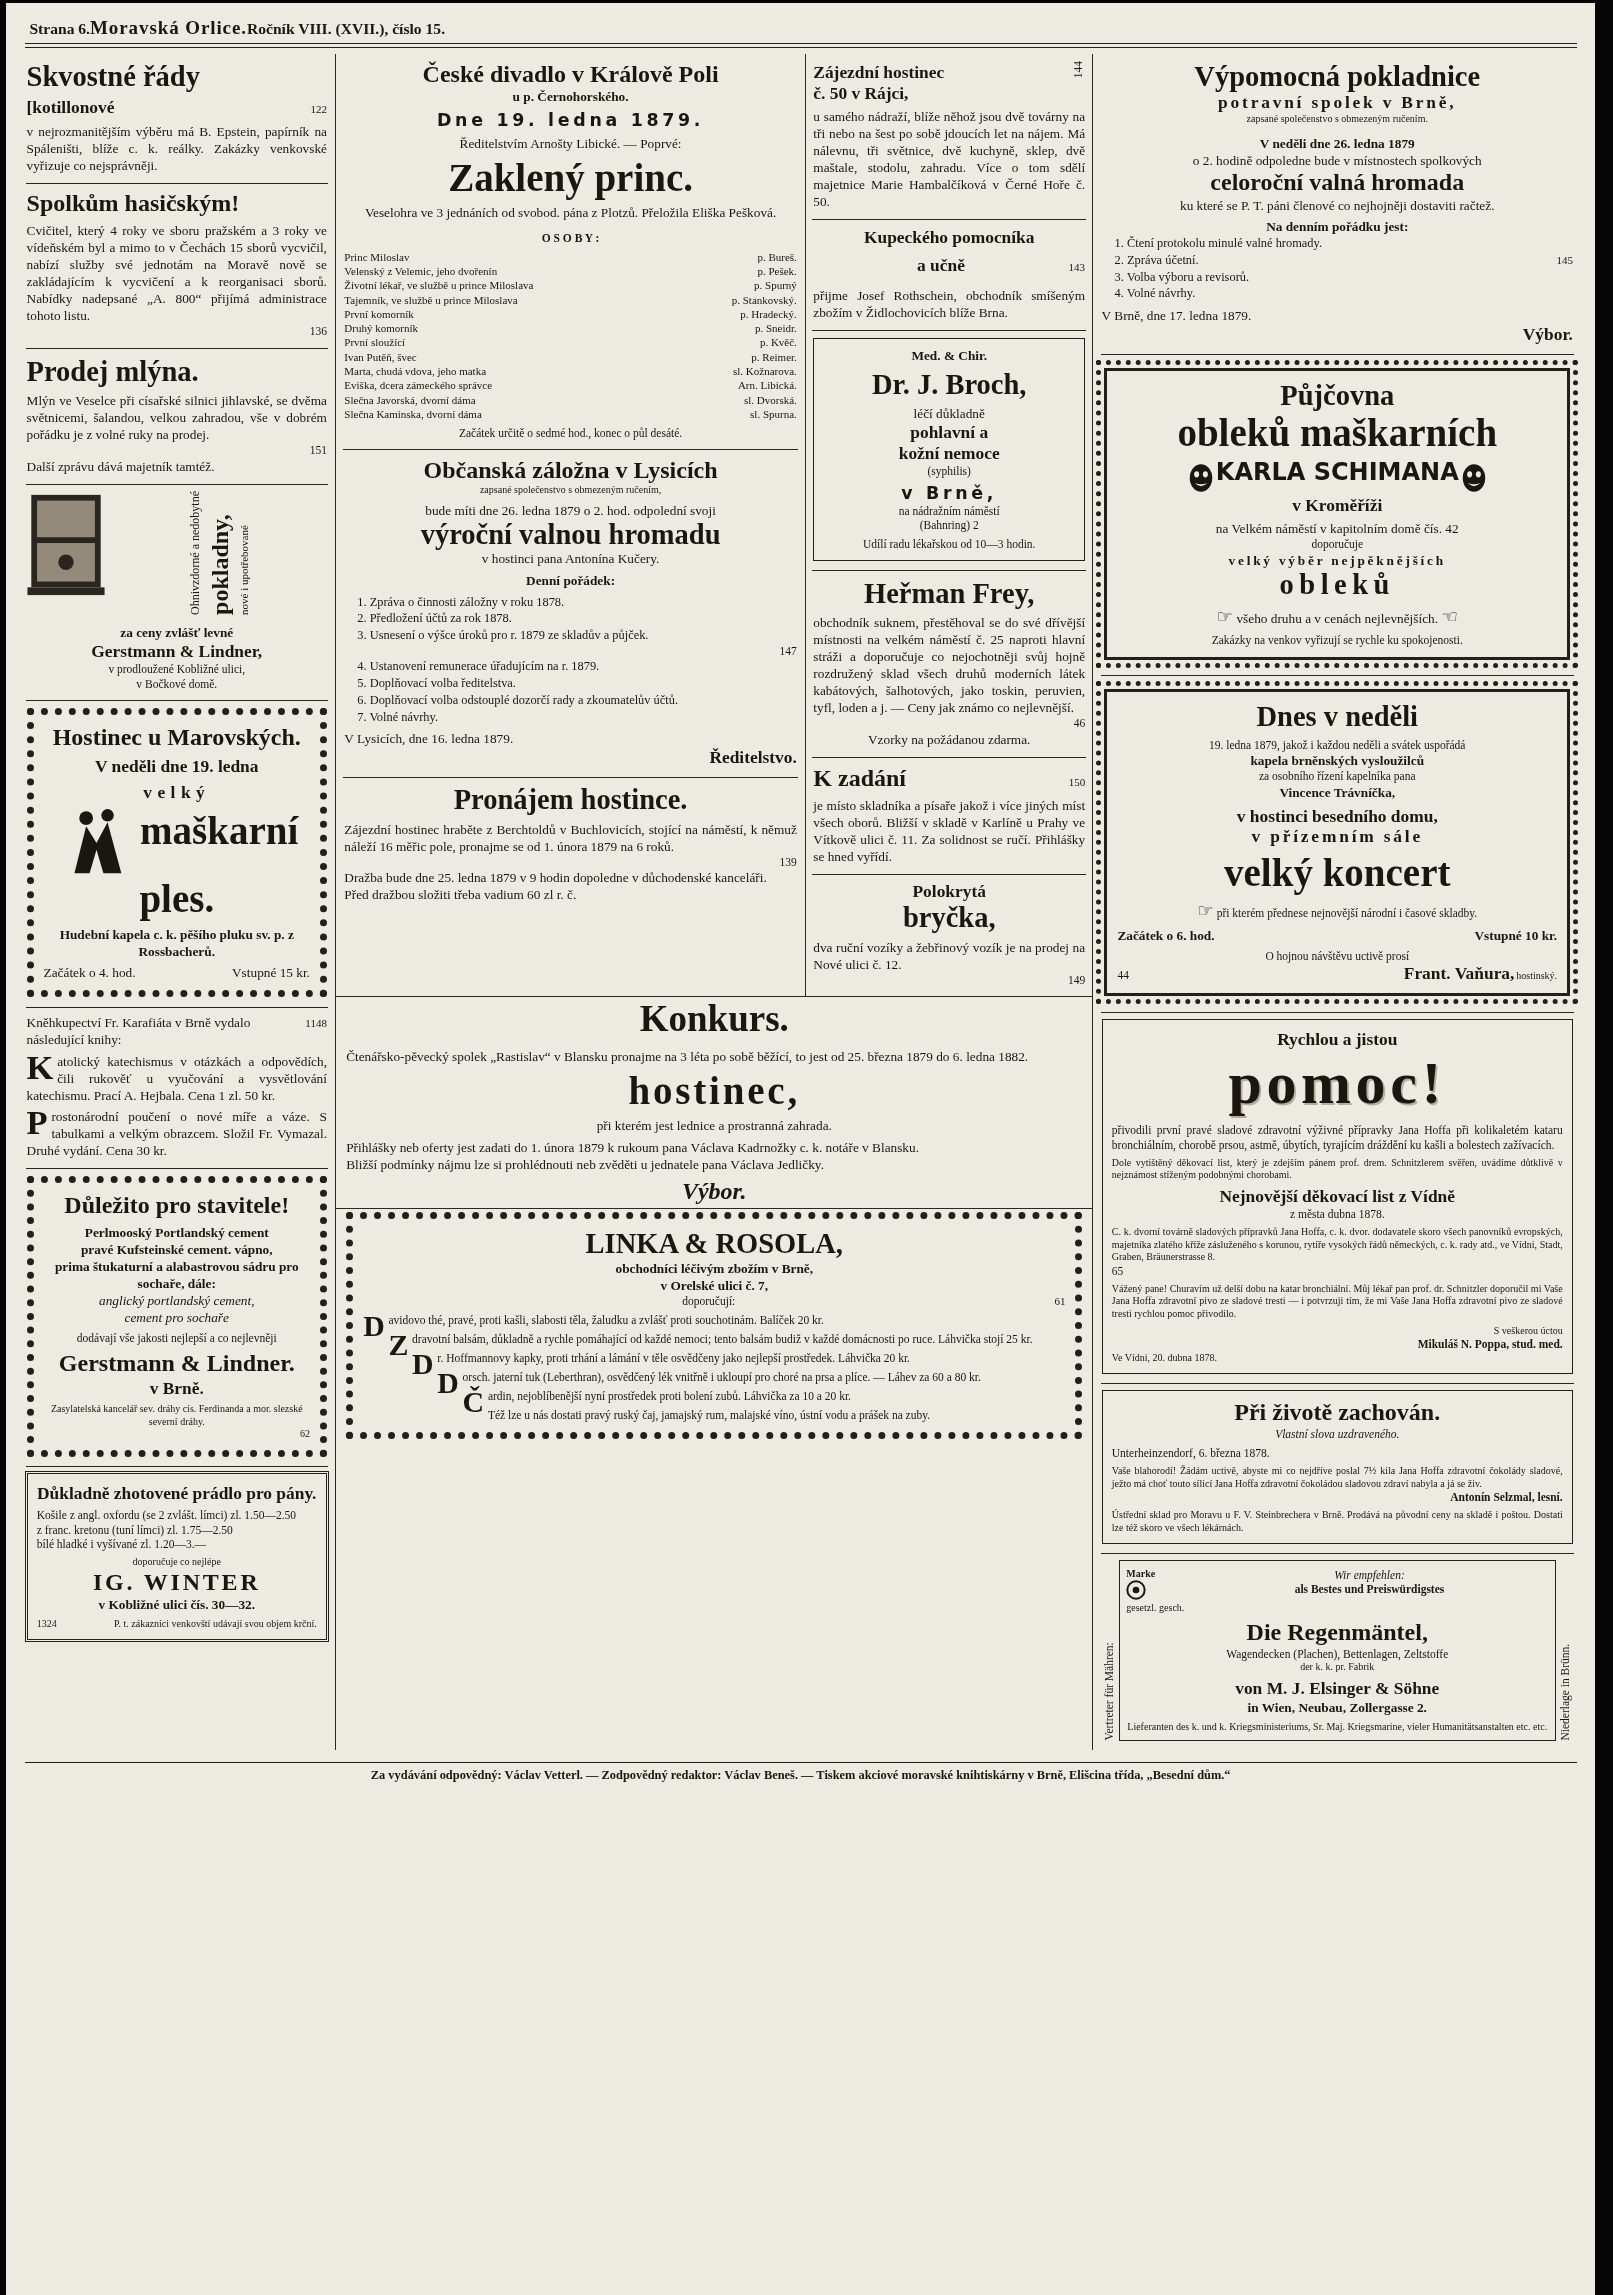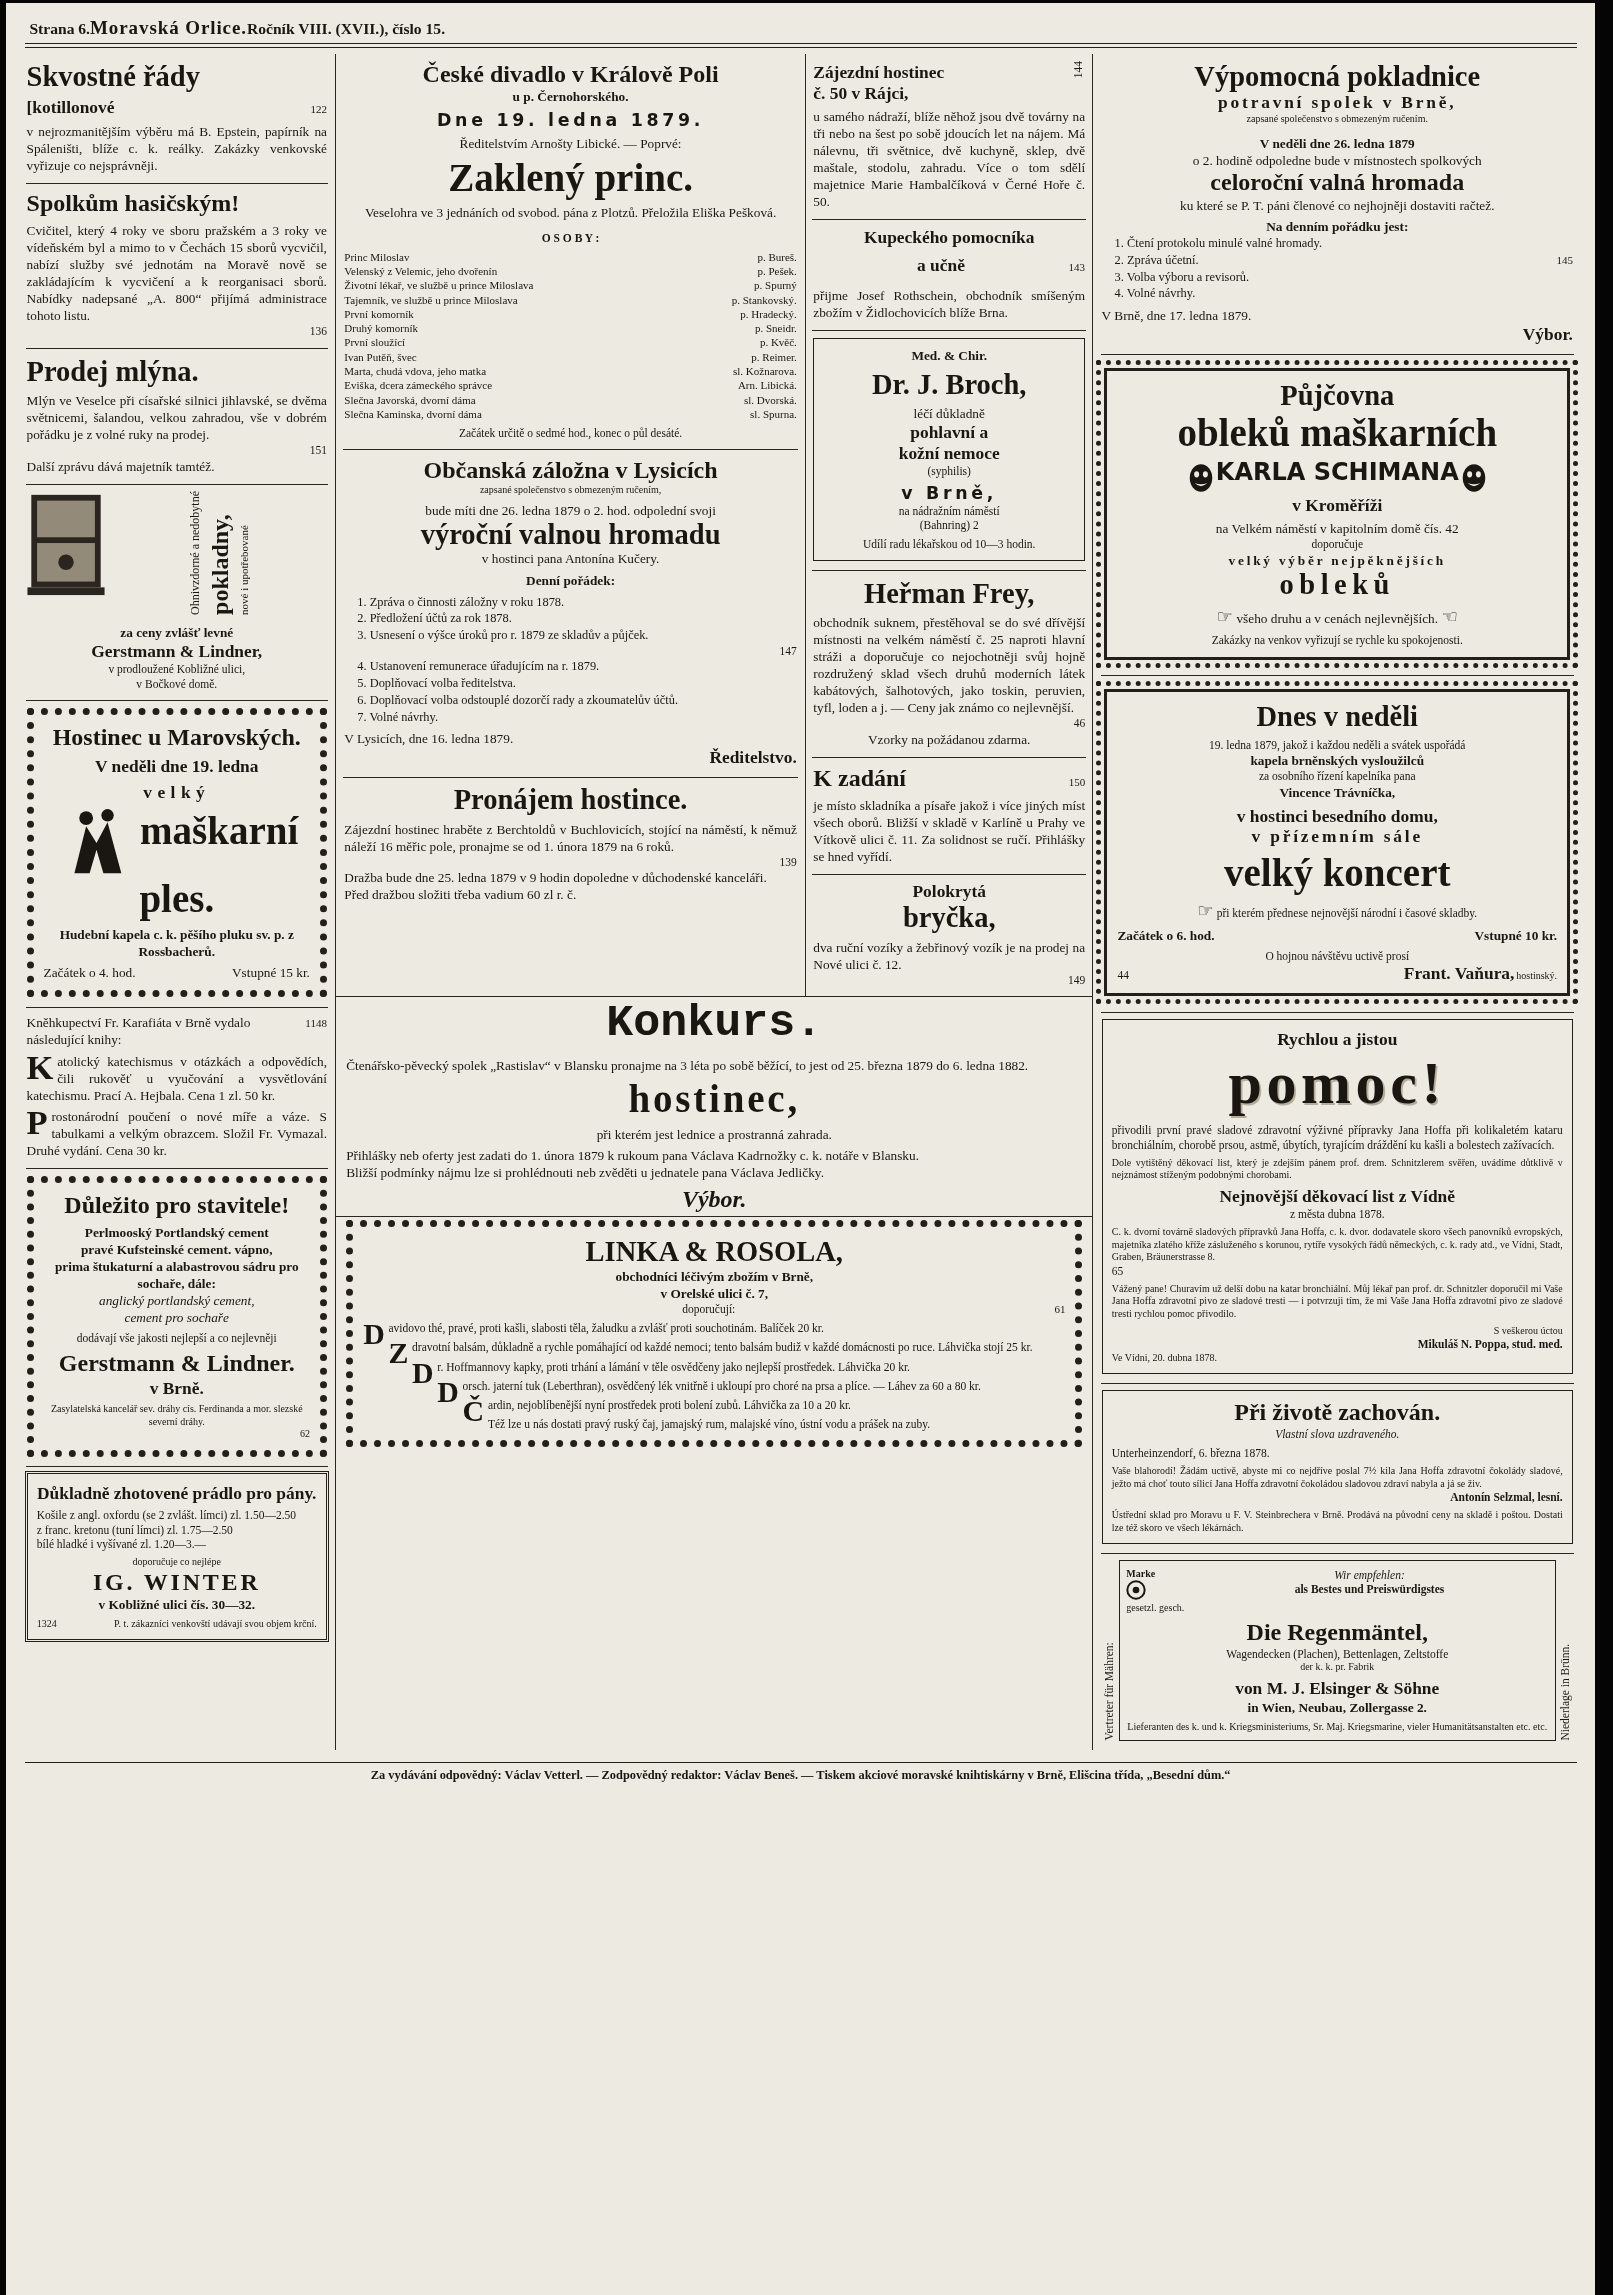--- a/index.html
+++ b/index.html
@@ -32,21 +32,21 @@
   .j { text-align:justify; }
   .r { text-align:right; }
   .b { font-weight:bold; }
   .it { font-style:italic; }
   .sp { letter-spacing:2.8px; }
   .sp2 { letter-spacing:5.5px; }
   .sans { font-family:"DejaVu Sans", sans-serif; }
   .body { font-size:13.3px; line-height:1.28; }
   .sm { font-size:11.5px; line-height:1.26; }
   .xs { font-size:10px; line-height:1.25; }
-  .h-xl { font-size:45px; line-height:1.05; font-weight:bold;font-family:Liberation Mono, monospace; }
+  .h-xl { font-size:37px; line-height:1.05; font-weight:bold; }
   .h-lg { font-size:39px; line-height:1.1; font-weight:bold; }
   .h-md { font-size:28.5px; line-height:1.12; font-weight:bold; }
   .h-sm { font-size:24px; line-height:1.15; font-weight:bold; }
   .h-xs { font-size:17.4px; line-height:1.2; font-weight:bold; }
   .gap-s { margin-top:4.6px; } .gap-m { margin-top:9.2px; }
 
   .numtag { float:right; font-size:11px; font-weight:normal; }
   .flexrow { display:flex; justify-content:space-between; align-items:baseline; }
 
   

